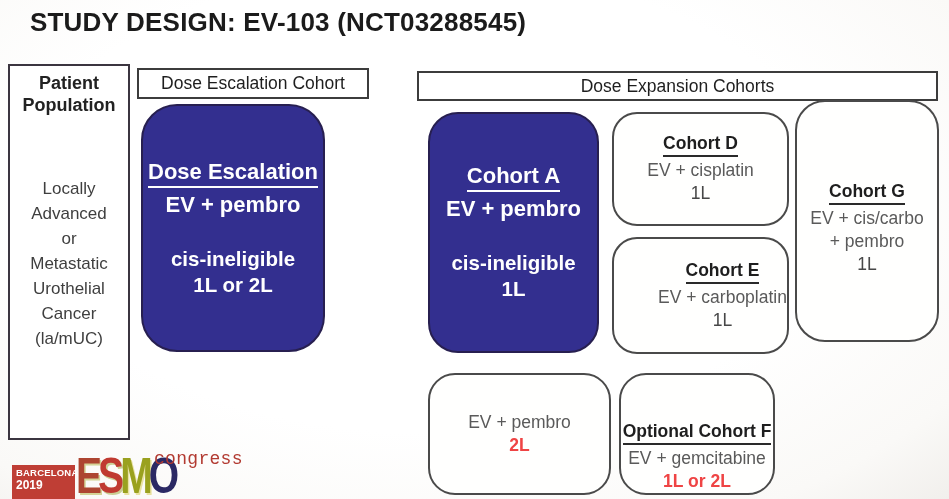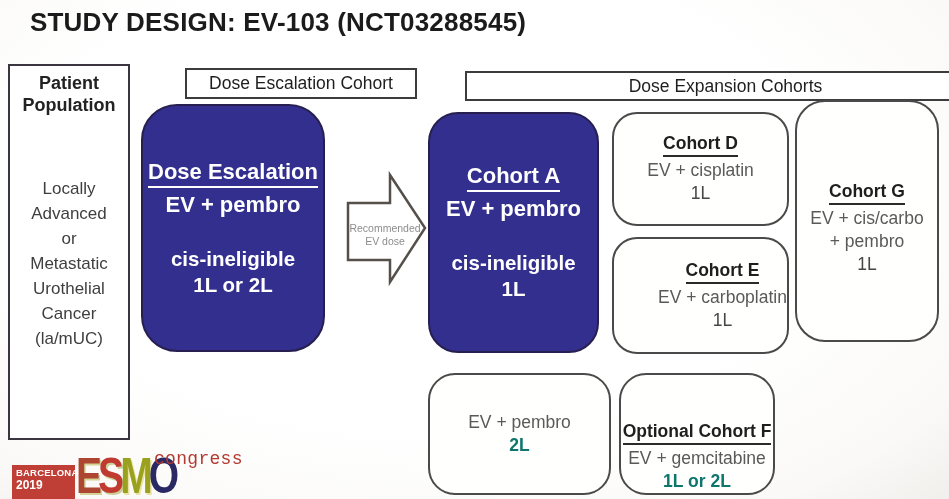--- a/index.html
+++ b/index.html
@@ -23,21 +23,21 @@
     margin-top:6px; font-size:18px; font-weight:bold; color:#222;
     line-height:22px; white-space:pre-line;
   }
   .pp-body {
     margin-top:60px; font-size:17px; color:#3f3f3f; line-height:25px; white-space:pre-line;
   }
   
   .hdr {
     position:absolute; border:2px solid #3c3c3c; background:#fff;
     display:flex; align-items:center; justify-content:center;
-    font-size:17.5px; color:#1e1e1e;margin-left:48px;
+    font-size:17.5px; color:#1e1e1e;
   }
   .esc-hdr { left:137px; top:68px; width:232px; height:31px; }
   .exp-hdr { left:417px; top:71px; width:521px; height:30px; }
   
   .blue-box {
     position:absolute; background:#332f8f; border:2px solid #271f50;
     color:#fff; display:flex; flex-direction:column; align-items:center;
     justify-content:center; text-align:center;
   }
   .esc-box { left:141px; top:104px; width:184px; height:248px; border-radius:36px; }
@@ -51,21 +51,21 @@
     position:absolute; background:#fffffe; border:2px solid #4a4a4a;
     display:flex; flex-direction:column; align-items:center; justify-content:center;
     text-align:center;
   }
   .wb-title {
     font-size:17.5px; font-weight:bold; color:#1e1e1e; line-height:20px;
     border-bottom:2px solid #2a2a2a; padding-bottom:2px; margin-bottom:2px;
   }
   .wb-line  { font-size:17.5px; color:#5a5a5a; line-height:23px; }
   .wb-line.dark { color:#474747; }
-  .wb-line.bold { color:#0f766e; font-weight:bold; }
+  .wb-line.bold { color:#ef4444; font-weight:bold; }
   .coh-d { left:612px; top:112px; width:177px; height:114px; border-radius:25px; }
   .coh-e { left:612px; top:237px; width:177px; height:117px; border-radius:25px;padding-left:44px; }
   .coh-g { left:795px; top:100px; width:144px; height:242px; border-radius:30px; padding-top:14px; }
   .coh-b { left:428px; top:373px; width:183px; height:122px; border-radius:27px; }
   .coh-f { left:619px; top:373px; width:156px; height:122px; border-radius:27px;justify-content:flex-end; }
   
   .arrow-wrap { position:absolute; left:346px; top:170px; width:82px; height:118px; }
   .arrow-wrap svg { position:absolute; left:0; top:0; }
   .arrow-label {
     position:absolute; left:0; top:52px; width:78px; text-align:center;
@@ -113,29 +113,20 @@
   <div class="hdr esc-hdr">Dose Escalation Cohort</div>
 
   <div class="blue-box esc-box">
     <div class="bb-title">Dose Escalation</div>
     <div class="bb-line">EV + pembro</div>
     <div class="bb-spacer"></div>
     <div class="bb-line sm">cis-ineligible</div>
     <div class="bb-line sm">1L or 2L</div>
   </div>
 
-  <div class="arrow-wrap">
-    <svg width="82" height="118" viewBox="0 0 82 118">
-      <polygon points="2,33 44,33 44,5 79,58 44,112 44,90 2,90" fill="#ffffff" stroke="#55504a" stroke-width="2.5" stroke-linejoin="miter"></polygon>
-    </svg>
-    <div class="arrow-label">
-      <div>Recommended</div>
-      <div>EV dose</div>
-    </div>
-  </div>
 
   <div class="hdr exp-hdr">Dose Expansion Cohorts</div>
 
   <div class="blue-box coh-a">
     <div class="bb-title">Cohort A</div>
     <div class="bb-line">EV + pembro</div>
     <div class="bb-spacer"></div>
     <div class="bb-line sm">cis-ineligible</div>
     <div class="bb-line sm">1L</div>
   </div>

